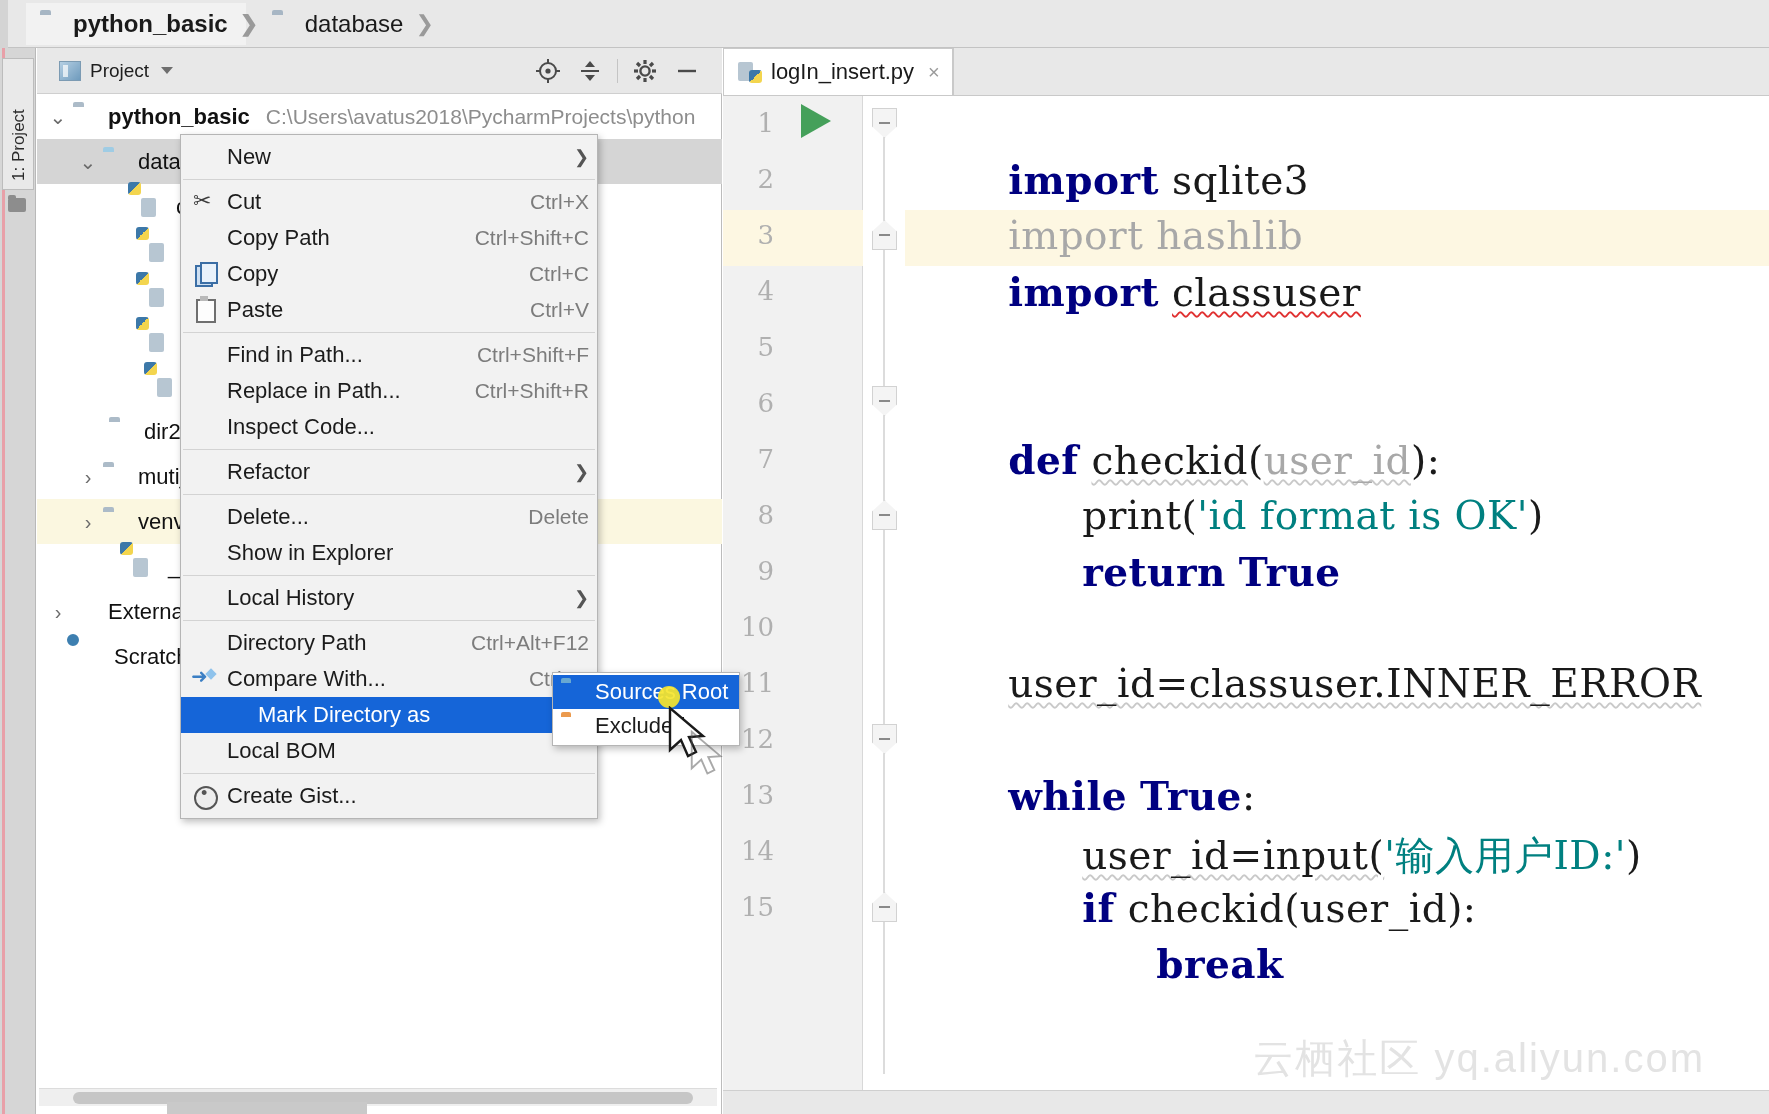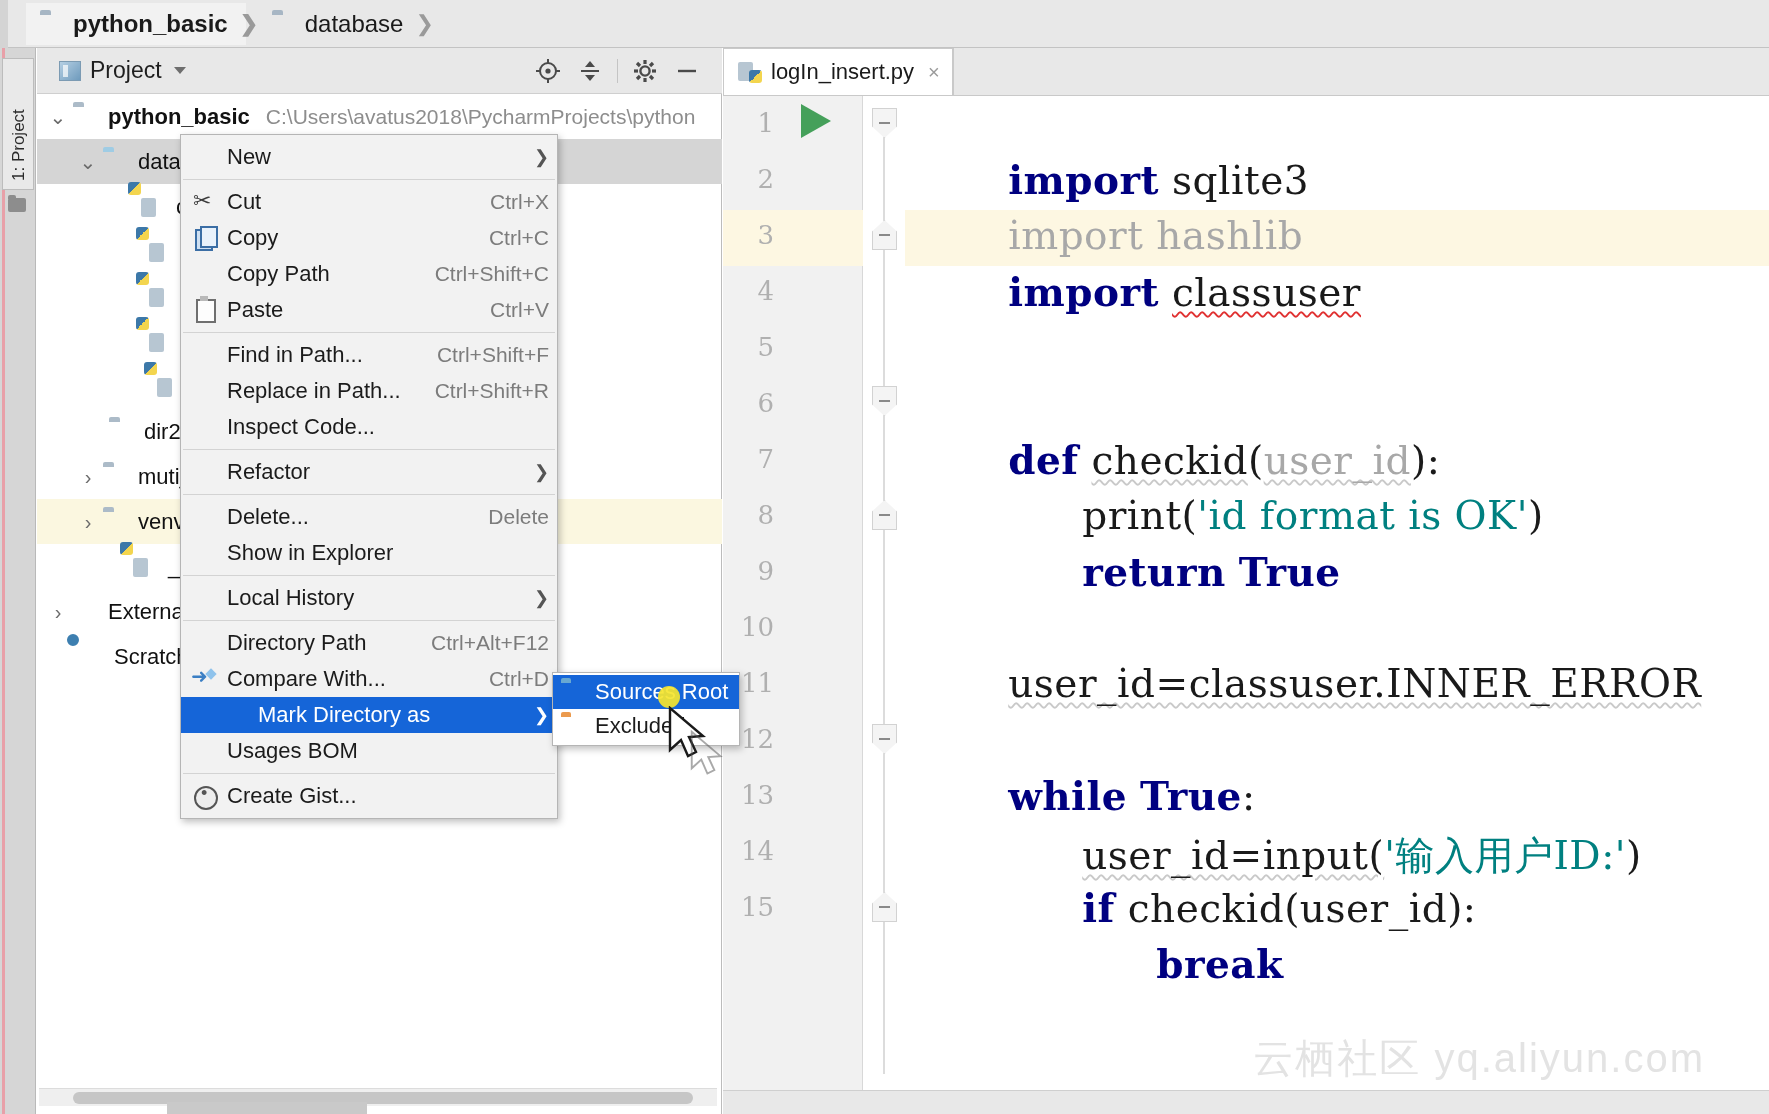--- a/index.html
+++ b/index.html
@@ -139,21 +139,21 @@
     width: 22px; height: 20px;
     margin-left: 22px; margin-right: 9px;
     background: linear-gradient(135deg,#b5cfe3 0%,#6f9bbd 100%);
     border: 1px solid #7c9bb3;
     position: relative;
   }
   .ph-icon:after {
     content:""; position:absolute; left:3px; top:3px;
     width:5px; height:12px; background:#ffffff; opacity:.7;
   }
-  .ph-label { font-size: 23px; color: #1e1e1e; }
+  .ph-label { font-size: 19px; color: #1e1e1e; }
   .ph-caret {
     margin-left: 12px;
     width: 0; height: 0;
     border-left: 6px solid transparent;
     border-right: 6px solid transparent;
     border-top: 7px solid #6e6e6e;
   }
   .ph-actions {
     position: absolute;
     right: 14px; top: 0;
@@ -422,21 +422,21 @@
     color: #e3e3e3;
     letter-spacing: 2px;
     pointer-events: none;
     white-space: nowrap;
   }
 
   
   .ctx-menu {
     position: absolute;
     left: 180px; top: 134px;
-    width: 378px;
+    width: 418px;
     background: #f2f2f2;
     border: 1px solid #b5b5b5;
     box-shadow: 2px 3px 7px rgba(0,0,0,.25);
     padding: 4px 0 4px 0;
     z-index: 40;
   }
   .mi {
     height: 36px;
     display: flex;
     align-items: center;
@@ -822,30 +822,30 @@
       <span class="mi-arrow">❯</span>
     </div>
     <div class="menu-sep"></div>
 
     <div class="mi">
       <span class="mi-icon ic-scissors"></span>
       <span class="mi-label">Cut</span>
       <span class="mi-accel">Ctrl+X</span>
     </div>
     <div class="mi">
+      <span class="mi-icon"></span>
+      <span class="mi-label">Copy Path</span>
+      <span class="mi-accel">Ctrl+Shift+C</span>
+    </div>
+    <div class="mi">
       <span class="mi-icon ic-copy"></span>
       <span class="mi-label">Copy</span>
       <span class="mi-accel">Ctrl+C</span>
     </div>
     <div class="mi">
-      <span class="mi-icon"></span>
-      <span class="mi-label">Copy Path</span>
-      <span class="mi-accel">Ctrl+Shift+C</span>
-    </div>
-    <div class="mi">
       <span class="mi-icon ic-paste"></span>
       <span class="mi-label">Paste</span>
       <span class="mi-accel">Ctrl+V</span>
     </div>
     <div class="menu-sep"></div>
 
     <div class="mi">
       <span class="mi-icon"></span>
       <span class="mi-label">Find in Path...</span>
       <span class="mi-accel">Ctrl+Shift+F</span>
@@ -896,21 +896,21 @@
       <span class="mi-label">Compare With...</span>
       <span class="mi-accel">Ctrl+D</span>
     </div>
     <div class="mi hl">
       <span class="mi-icon"></span>
       <span class="mi-label">Mark Directory as</span>
       <span class="mi-arrow">❯</span>
     </div>
     <div class="mi">
       <span class="mi-icon"></span>
-      <span class="mi-label">Usages BOM</span>
+      <span class="mi-label">Local BOM</span>
     </div>
     <div class="menu-sep"></div>
 
     <div class="mi">
       <span class="mi-icon ic-gist"></span>
       <span class="mi-label">Create Gist...</span>
     </div>
   </div>
 
   <div class="submenu">

